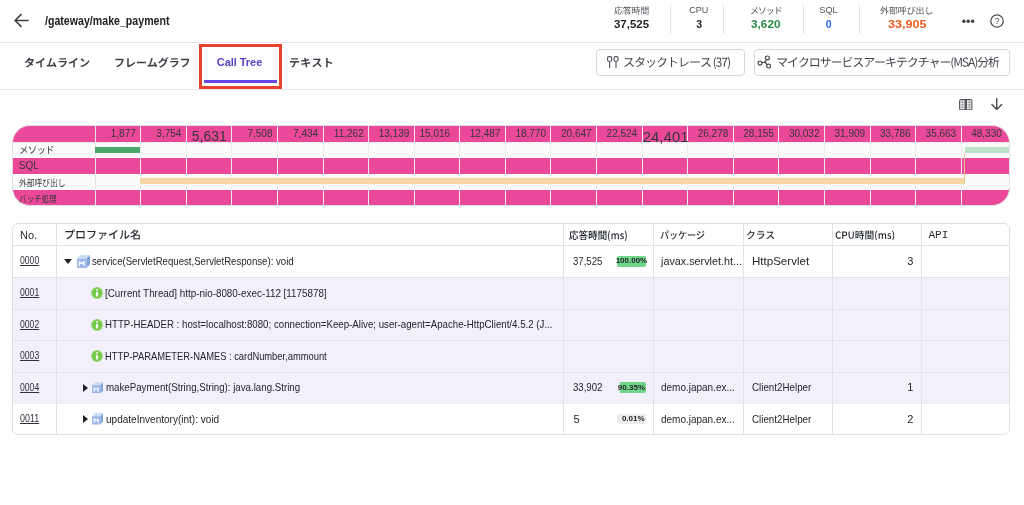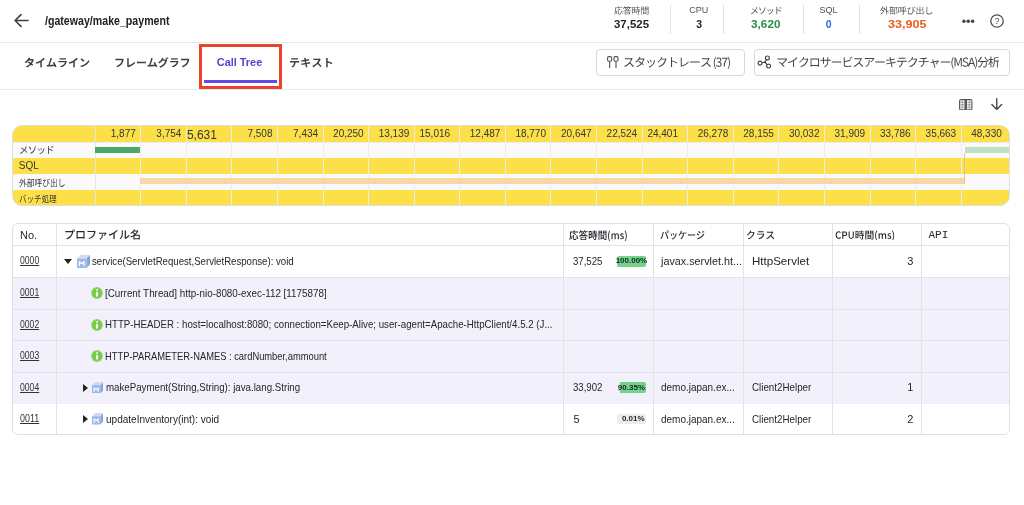--- a/index.html
+++ b/index.html
@@ -91,21 +91,21 @@
     </div>
     <svg style="position:absolute;left:959px;top:98.5px" width="13.5" height="11.5" viewBox="0 0 13.5 11.5">
 <rect x="0.6" y="0.6" width="12.3" height="10.3" rx="1.3" stroke="#54575c" stroke-width="1.1" fill="#fff"></rect>
 <rect x="5.45" y="0.9" width="2.6" height="9.7" fill="#54575c"></rect>
 <path d="M1.4 3.4 H5 M1.4 5.75 H5 M1.4 8.1 H5 M8.5 3.4 H12.1 M8.5 5.75 H12.1 M8.5 8.1 H12.1" stroke="#787b80" stroke-width="0.8"></path>
 <path d="M3.2 1 V10.5 M10.3 1 V10.5" stroke="#909396" stroke-width="0.7"></path>
     </svg>
     <svg style="position:absolute;left:991px;top:97.5px" width="11.5" height="12.5" viewBox="0 0 11.5 12.5">
 <path d="M5.75 0.8 V11.3 M0.9 6.5 L5.75 11.4 L10.6 6.5" stroke="#46494e" stroke-width="1.4" fill="none" stroke-linecap="round" stroke-linejoin="round"></path>
     </svg>
-    <div style="position:absolute;left:12.2px;top:125px;width:998.2px;height:81.4px;border:1px solid #e0e0e2;border-radius:10px;box-sizing:border-box;background:#fde047;overflow:hidden">
+    <div style="position:absolute;left:12.2px;top:125px;width:998.2px;height:81.4px;border:1px solid #e0e0e2;border-radius:18px;box-sizing:border-box;background:#ec4899;overflow:hidden">
       <div style="position:absolute;left:-1px;top:-1px;width:998.2px;height:81.38px">
         <div style="position:absolute;left:0;top:17.10px;width:100%;height:16.07px;background:#fafafa"></div>
         <div style="position:absolute;left:0;top:49.24px;width:100%;height:16.07px;background:#fafafa"></div>
         <div style="position:absolute;left:0;top:17.1px;width:100%;height:1px;background:#ececee"></div>
         <div style="position:absolute;left:82.50px;top:0;width:1px;height:100%;background:#e4e4e6"></div>
         <div style="position:absolute;left:128.08px;top:0;width:1px;height:100%;background:#ececee"></div>
         <div style="position:absolute;left:173.66px;top:0;width:1px;height:100%;background:#ececee"></div>
         <div style="position:absolute;left:219.24px;top:0;width:1px;height:100%;background:#ececee"></div>
         <div style="position:absolute;left:264.82px;top:0;width:1px;height:100%;background:#ececee"></div>
         <div style="position:absolute;left:310.40px;top:0;width:1px;height:100%;background:#ececee"></div>
@@ -118,31 +118,31 @@
         <div style="position:absolute;left:629.46px;top:0;width:1px;height:100%;background:#ececee"></div>
         <div style="position:absolute;left:675.04px;top:0;width:1px;height:100%;background:#ececee"></div>
         <div style="position:absolute;left:720.62px;top:0;width:1px;height:100%;background:#ececee"></div>
         <div style="position:absolute;left:766.20px;top:0;width:1px;height:100%;background:#ececee"></div>
         <div style="position:absolute;left:811.78px;top:0;width:1px;height:100%;background:#ececee"></div>
         <div style="position:absolute;left:857.36px;top:0;width:1px;height:100%;background:#ececee"></div>
         <div style="position:absolute;left:902.94px;top:0;width:1px;height:100%;background:#ececee"></div>
         <div style="position:absolute;left:948.52px;top:0;width:1px;height:100%;background:#ececee"></div>
         <div style="position:absolute;top:3.5px;left:83.6px;width:40px;text-align:right;font-size:10px;line-height:1;color:#33363b">1,877</div>
         <div style="position:absolute;top:3.5px;left:129.2px;width:40px;text-align:right;font-size:10px;line-height:1;color:#33363b">3,754</div>
-        <div style="position:absolute;top:3.5px;left:174.7px;width:40px;font-size:12px;line-height:1;color:#33363b">5,631</div>
+        <div style="position:absolute;top:3.5px;left:174.7px;width:40px;text-align:right;font-size:14px;line-height:1;color:#33363b">5,631</div>
         <div style="position:absolute;top:3.5px;left:220.3px;width:40px;text-align:right;font-size:10px;line-height:1;color:#33363b">7,508</div>
         <div style="position:absolute;top:3.5px;left:265.9px;width:40px;text-align:right;font-size:10px;line-height:1;color:#33363b">7,434</div>
-        <div style="position:absolute;top:3.5px;left:311.5px;width:40px;text-align:right;font-size:10px;line-height:1;color:#33363b">20,250</div>
+        <div style="position:absolute;top:3.5px;left:311.5px;width:40px;text-align:right;font-size:10px;line-height:1;color:#33363b">11,262</div>
         <div style="position:absolute;top:3.5px;left:357.1px;width:40px;text-align:right;font-size:10px;line-height:1;color:#33363b">13,139</div>
         <div style="position:absolute;top:3.5px;left:402.6px;width:40px;text-align:center;font-size:10px;line-height:1;color:#33363b">15,016</div>
         <div style="position:absolute;top:3.5px;left:448.2px;width:40px;text-align:right;font-size:10px;line-height:1;color:#33363b">12,487</div>
         <div style="position:absolute;top:3.5px;left:493.8px;width:40px;text-align:right;font-size:10px;line-height:1;color:#33363b">18,770</div>
         <div style="position:absolute;top:3.5px;left:539.4px;width:40px;text-align:right;font-size:10px;line-height:1;color:#33363b">20,647</div>
         <div style="position:absolute;top:3.5px;left:585.0px;width:40px;text-align:right;font-size:10px;line-height:1;color:#33363b">22,524</div>
-        <div style="position:absolute;top:3.5px;left:630.5px;width:40px;text-align:center;font-size:10px;line-height:1;color:#33363b">24,401</div>
+        <div style="position:absolute;top:3.5px;left:630.5px;width:40px;text-align:center;font-size:15px;line-height:1;color:#33363b">24,401</div>
         <div style="position:absolute;top:3.5px;left:676.1px;width:40px;text-align:right;font-size:10px;line-height:1;color:#33363b">26,278</div>
         <div style="position:absolute;top:3.5px;left:721.7px;width:40px;text-align:right;font-size:10px;line-height:1;color:#33363b">28,155</div>
         <div style="position:absolute;top:3.5px;left:767.3px;width:40px;text-align:right;font-size:10px;line-height:1;color:#33363b">30,032</div>
         <div style="position:absolute;top:3.5px;left:812.9px;width:40px;text-align:right;font-size:10px;line-height:1;color:#33363b">31,909</div>
         <div style="position:absolute;top:3.5px;left:858.4px;width:40px;text-align:right;font-size:10px;line-height:1;color:#33363b">33,786</div>
         <div style="position:absolute;top:3.5px;left:904.0px;width:40px;text-align:right;font-size:10px;line-height:1;color:#33363b">35,663</div>
         <div style="position:absolute;top:3.5px;left:949.6px;width:40px;text-align:right;font-size:10px;line-height:1;color:#33363b">48,330</div>
         <div style="position:absolute;left:82.50px;top:22.3px;width:45.58px;height:5.9px;background:#4aa96a"></div>
         <div style="position:absolute;left:128.08px;top:53.4px;width:824.62px;height:5.9px;background:#f7d7a6"></div>
         <div style="position:absolute;left:952.70px;top:22.3px;width:44.70px;height:5.9px;background:#bfe2c6"></div>

